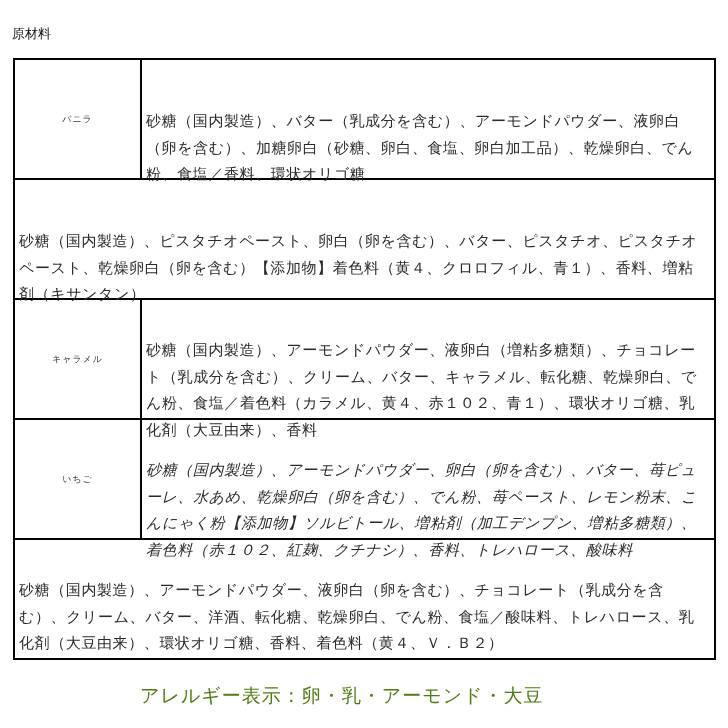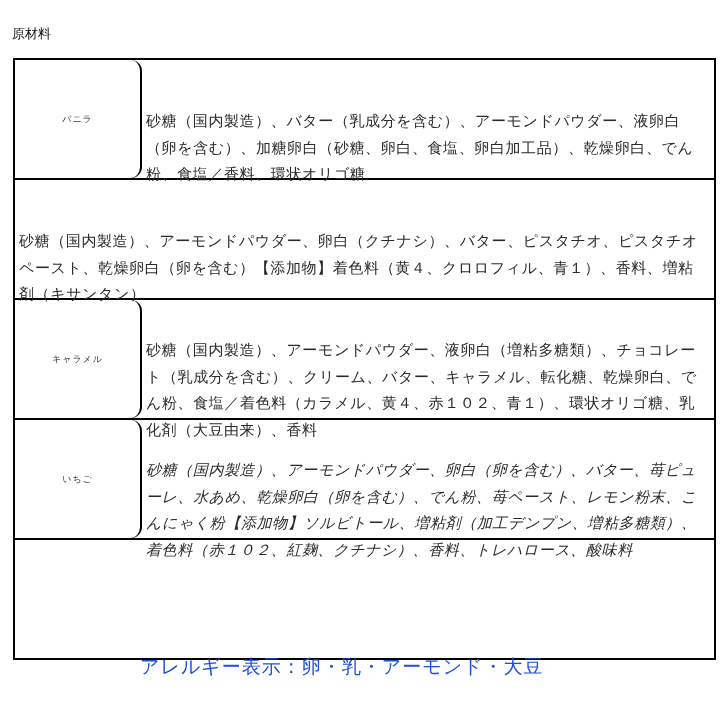--- a/index.html
+++ b/index.html
@@ -48,21 +48,20 @@
       width: 127px;
       flex: 0 0 127px;
       border-right: 2px solid #000000;
       display: flex;
       align-items: center;
       justify-content: center;
       font-size: 9px;
       color: #333333;
       letter-spacing: 1px;
       box-sizing: border-box;
-      border-radius: 11px;
     }
     .ingredients {
       flex: 1;
       display: flex;
       align-items: center;
       padding: 0 6px 0 4px;
       font-size: 15px;
       line-height: 26.5px;
       color: #2a2a2a;
       letter-spacing: 0.6px;
@@ -73,54 +72,57 @@
       display: block;
       word-break: break-all;
     }
     .ingredients.top {
       align-items: flex-start;
       padding-top: 2px;
     }
     .allergy {
       position: absolute;
       left: 140px;
-      top: 653px;
+      top: 682px;
       font-family: "DejaVu Serif", "Liberation Serif", serif;
       font-size: 19px;
       line-height: 26px;
-      color: #1d4ed8;
+      color: #4d7c0f;
       letter-spacing: 1px;
     }
   </style>
 </head>
 <body>
 
 <div class="title">原材料</div>
 
 <div class="table">
   <div class="row">
     <div class="flavor">バニラ</div>
     <div class="ingredients top">
       <span style="padding-top:14px;">砂糖（国内製造）、バター（乳成分を含む）、アーモンドパウダー、液卵白（卵を含む）、加糖卵白（砂糖、卵白、食塩、卵白加工品）、乾燥卵白、でん粉、食塩／香料、環状オリゴ糖</span>
     </div>
   </div>
   <div class="row">
     <div class="ingredients top">
-      <span style="padding-top:14px;">砂糖（国内製造）、アーモンドパウダー、卵白（クチナシ）、バター、ピスタチオ、ピスタチオペースト、乾燥卵白（卵を含む）【添加物】着色料（黄４、クロロフィル、青１）、香料、増粘剤（キサンタン）</span>
+      <span style="padding-top:14px;">砂糖（国内製造）、ピスタチオペースト、卵白（卵を含む）、バター、ピスタチオ、ピスタチオペースト、乾燥卵白（卵を含む）【添加物】着色料（黄４、クロロフィル、青１）、香料、増粘剤（キサンタン）</span>
     </div>
   </div>
   <div class="row">
     <div class="flavor">キャラメル</div>
     <div class="ingredients top">
       <span style="padding-top:3px;">砂糖（国内製造）、アーモンドパウダー、液卵白（増粘多糖類）、チョコレート（乳成分を含む）、クリーム、バター、キャラメル、転化糖、乾燥卵白、でん粉、食塩／着色料（カラメル、黄４、赤１０２、青１）、環状オリゴ糖、乳化剤（大豆由来）、香料</span>
     </div>
   </div>
   <div class="row">
     <div class="flavor">いちご</div>
     <div class="ingredients top">
       <span style="padding-top:3px;font-style:italic;">砂糖（国内製造）、アーモンドパウダー、卵白（卵を含む）、バター、苺ピューレ、水あめ、乾燥卵白（卵を含む）、でん粉、苺ペースト、レモン粉末、こんにゃく粉【添加物】ソルビトール、増粘剤（加工デンプン、増粘多糖類）、着色料（赤１０２、紅麹、クチナシ）、香料、トレハロース、酸味料</span>
     </div>
   </div>
   <div class="row">
+    <div class="ingredients top">
+      <span style="padding-top:3px;">砂糖（国内製造）、アーモンドパウダー、液卵白（卵を含む）、チョコレート（乳成分を含む）、クリーム、バター、洋酒、転化糖、乾燥卵白、でん粉、食塩／酸味料、トレハロース、乳化剤（大豆由来）、環状オリゴ糖、香料、着色料（黄４、Ｖ．Ｂ２）</span>
+    </div>
   </div>
 </div>
 
 <div class="allergy">アレルギー表示：卵・乳・アーモンド・大豆</div>
 
 </body></html>

